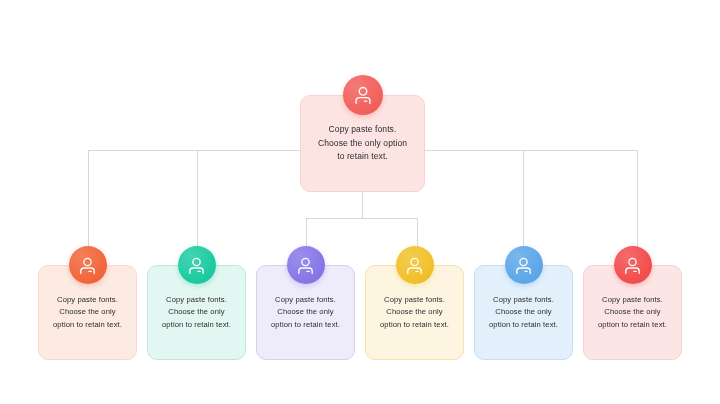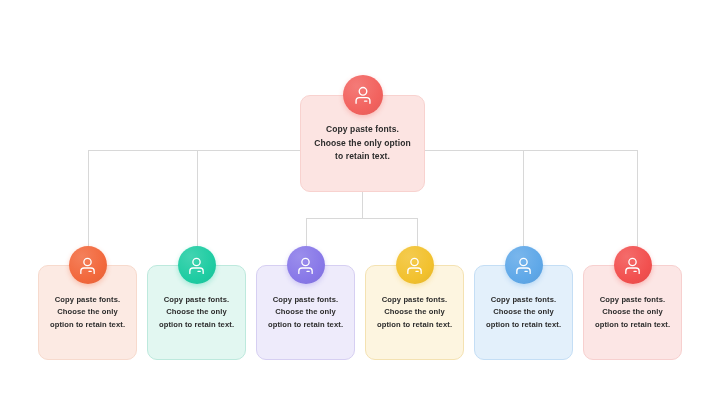--- a/index.html
+++ b/index.html
@@ -15,21 +15,20 @@
     font-family: "Liberation Sans", sans-serif;
     position: relative;
   }
 
   #canvas {
     position: absolute;
     left: 0; top: 0;
     width: 720px;
     height: 404px;
     background: #ffffff;
-    font-weight: bold;
   }
 
   
   #connectors {
     position: absolute;
     left: 0; top: 0;
     width: 720px;
     height: 404px;
     pointer-events: none;
     z-index: 1;

